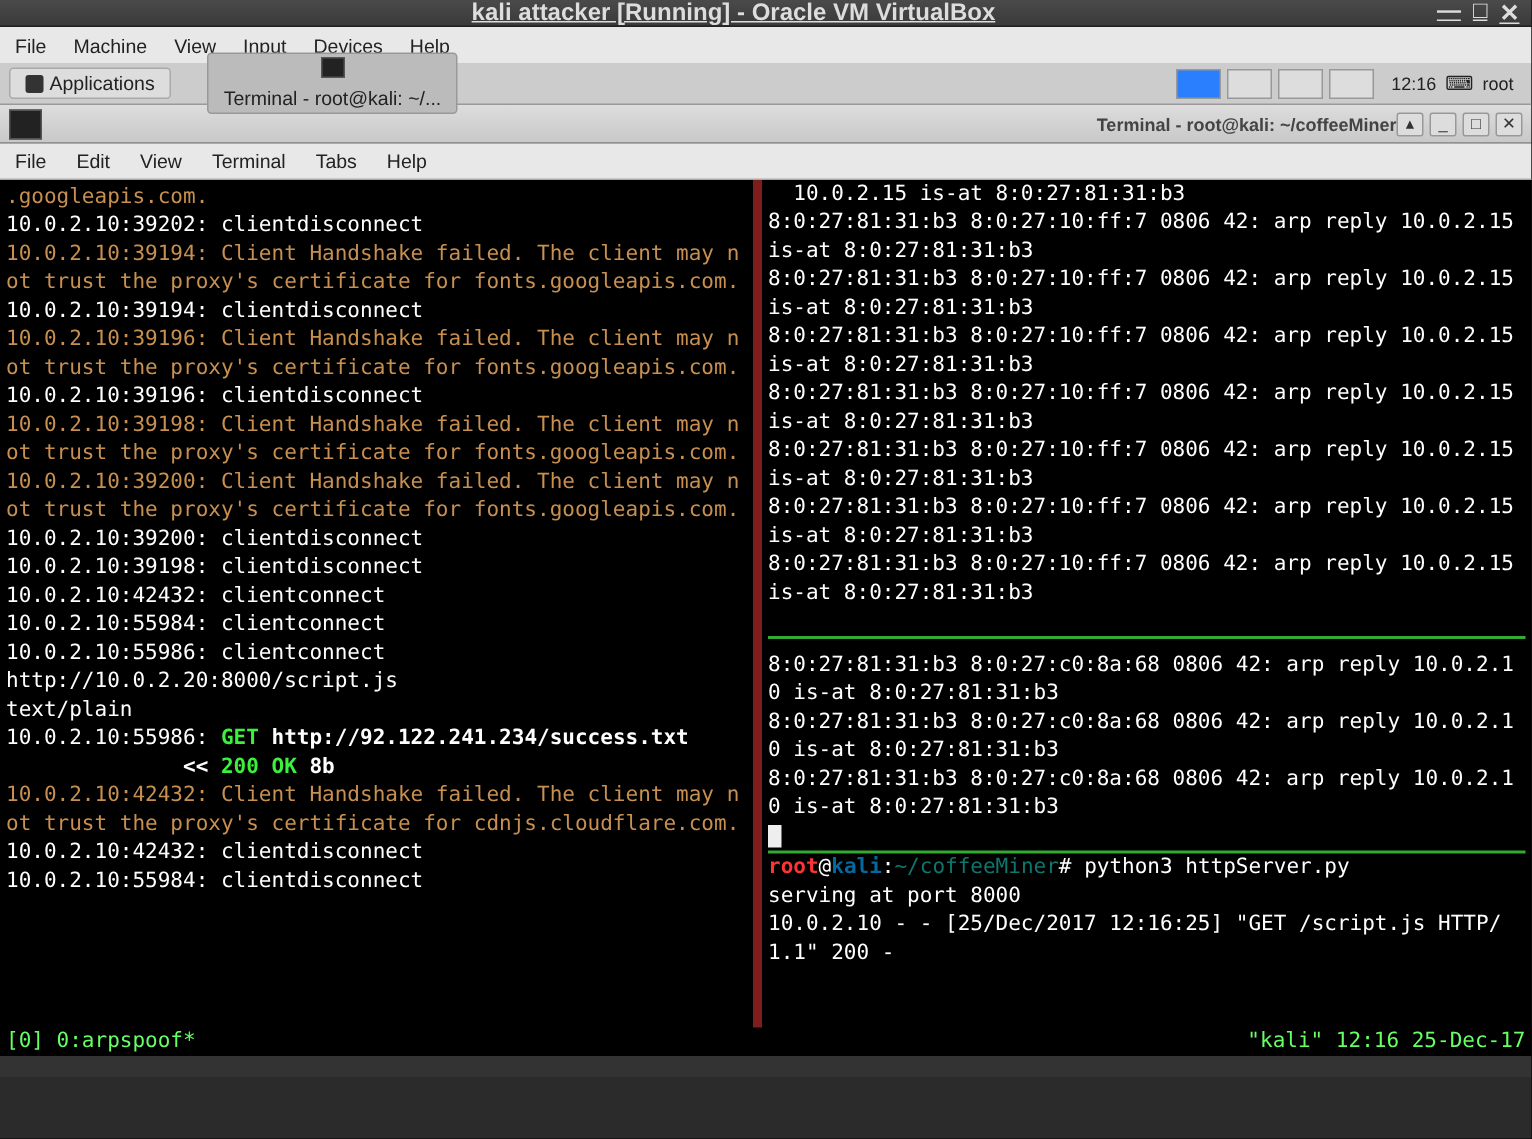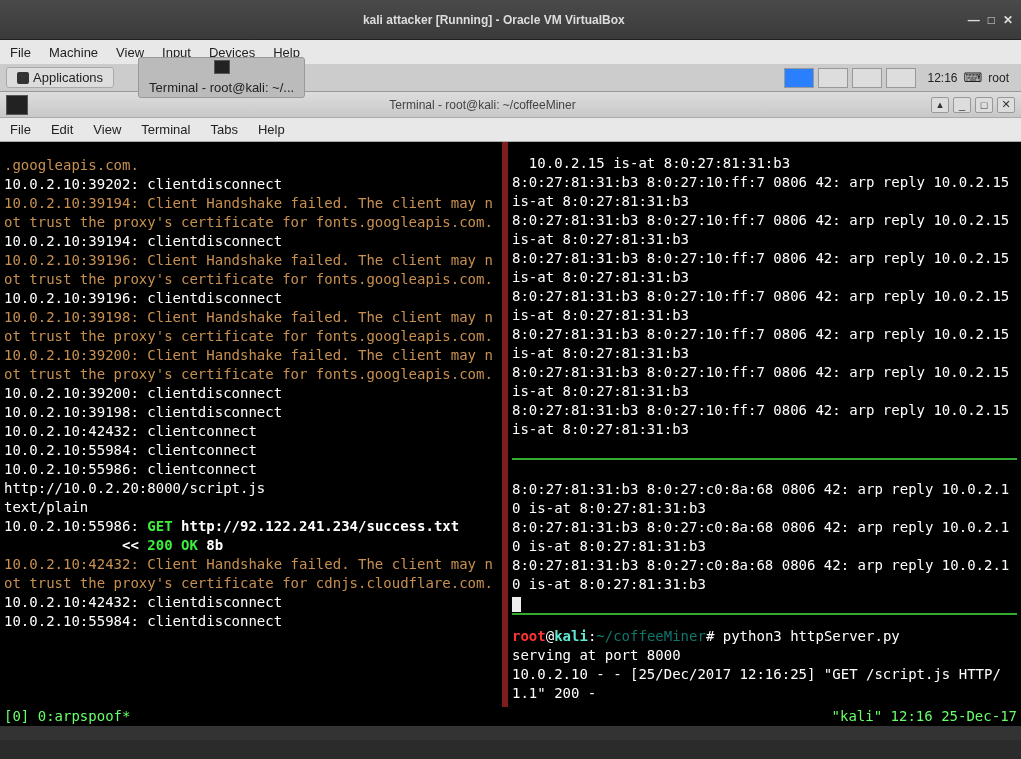--- a/index.html
+++ b/index.html
@@ -1,57 +1,57 @@
 <!DOCTYPE html>
 <html><head>
 <meta charset="utf-8">
 <style>
 * { margin: 0; padding: 0; box-sizing: border-box; }
 body { font-family: sans-serif; background: #2b2b2b; width: 1021px; height: 759px; overflow: hidden; }
-.vbox-titlebar { background: linear-gradient(#4a4a4a, #3a3a3a); height: 40px; display: flex; align-items: center; color: #ddd; font-size: 12px; border-bottom: 1px solid #222; }
+.vbox-titlebar { background: linear-gradient(#4a4a4a, #3a3a3a); height: 18px; display: flex; align-items: center; color: #ddd; font-size: 16px; border-bottom: 1px solid #222; text-decoration: underline; }
 .vbox-titlebar .title { flex: 1; text-align: center; font-weight: bold; }
 .vbox-titlebar .controls { display: flex; gap: 8px; padding-right: 8px; }
 .vbox-titlebar .controls span { cursor: pointer; font-weight: bold; }
 .vbox-menubar { background: #e8e8e8; height: 24px; display: flex; align-items: center; padding: 0 10px; font-size: 13px; color: #222; gap: 18px; }
 .vbox-menubar span { cursor: pointer; }
 .host-panel { background: #ccc; height: 28px; display: flex; align-items: center; padding: 0 6px; font-size: 13px; color: #222; border-bottom: 1px solid #999; }
 .host-panel .app-btn { background: #ddd; padding: 2px 10px; border: 1px solid #aaa; border-radius: 3px; margin-right: 24px; display: flex; align-items: center; gap: 4px; }
 .host-panel .taskbar-item { background: #bbb; padding: 2px 10px; border: 1px solid #999; border-radius: 3px; display: flex; align-items: center; gap: 6px; flex-direction: column; }
 .host-panel .spacer { flex: 1; }
 .host-panel .tray { display: flex; align-items: center; gap: 4px; padding-right: 6px; }
 .host-panel .tray-box { width: 30px; height: 20px; border: 1px solid #999; background: #ddd; }
 .host-panel .tray-box.active { background: #2a7fff; }
 .host-panel .clock { font-size: 12px; padding: 0 6px; }
 .host-panel .user { font-size: 12px; padding: 0 6px; }
 .term-titlebar { background: linear-gradient(#ddd, #c8c8c8); height: 26px; display: flex; align-items: center; font-size: 12px; color: #333; border-bottom: 1px solid #aaa; }
 .term-titlebar .term-icon { width: 22px; height: 20px; background: #222; margin: 0 6px; border: 1px solid #555; }
-.term-titlebar .term-title { flex: 1; text-align: center; font-weight: normal; color: #444; }
+.term-titlebar .term-title { flex: 1; text-align: right; font-weight: bold; color: #444; }
 .term-titlebar .term-controls { display: flex; gap: 4px; padding-right: 6px; }
 .term-titlebar .term-controls span { width: 18px; height: 16px; background: #ddd; border: 1px solid #999; border-radius: 2px; display: flex; align-items: center; justify-content: center; font-size: 11px; cursor: pointer; }
 .term-menubar { background: #e8e8e8; height: 24px; display: flex; align-items: center; padding: 0 10px; gap: 20px; font-size: 13px; color: #222; border-bottom: 1px solid #aaa; }
 .term-menubar span { cursor: pointer; }
 .terminal-body { background: #000; height: 598px; display: flex; font-family: 'DejaVu Sans Mono', monospace; font-size: 14px; line-height: 19px; position: relative; }
 .pane-left { width: 502px; padding: 2px 4px; color: #fff; overflow: hidden; }
 .pane-right { flex: 1; border-left: 6px solid #7f1d1d; padding: 0 4px; color: #fff; overflow: hidden; position: relative; }
 .warn { color: #c89050; }
 .green { color: #3cf03c; font-weight: bold; }
 .bold { font-weight: bold; color: #fff; }
 .prompt-root { color: #f33; font-weight: bold; }
-.prompt-host { color: #5eead4; font-weight: bold; }
+.prompt-host { color: #0369a1; font-weight: bold; }
 .prompt-at { color: #fff; }
 .prompt-path { color: #0f766e; font-weight: normal; }
 .prompt-hash { color: #fff; }
 .divider { border-top: 2px solid #3a3; height: 2px; width: 100%; }
 .cursor-block { display: inline-block; width: 9px; height: 15px; background: #eee; vertical-align: middle; }
 .tmux-status { position: absolute; bottom: 14px; left: 0; right: 0; height: 19px; background: #000; display: flex; color: #0f0; font-family: monospace; font-size: 14px; padding: 0 4px; }
 .tmux-left { color: #6f6; }
 .tmux-spacer { flex: 1; }
 .tmux-right { color: #6f6; }
 .gap { height: 14px; background: #333; position: absolute; bottom: 0; left: 0; right: 0; }
-pre { white-space: pre-wrap; word-break: break-all; font-family: inherit; margin-top: 12px; }
+pre { white-space: pre-wrap; word-break: break-all; font-family: inherit; }
 .kali-icon { width: 12px; height: 12px; background: #333; display: inline-block; border-radius: 2px; }
 .term-mini-icon { width: 16px; height: 14px; background: #222; border: 1px solid #555; display: inline-block; }
 </style>
 </head>
 <body>
 
 <div class="vbox-titlebar">
   <span style="width:20px"></span>
   <span class="title">kali attacker [Running] - Oracle VM VirtualBox</span>
   <div class="controls">

